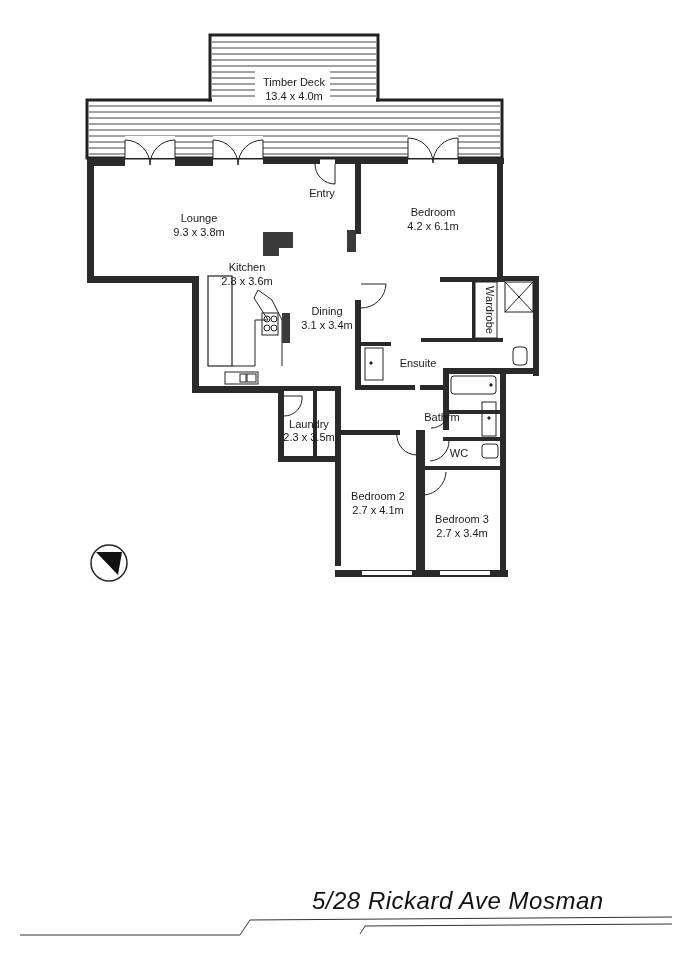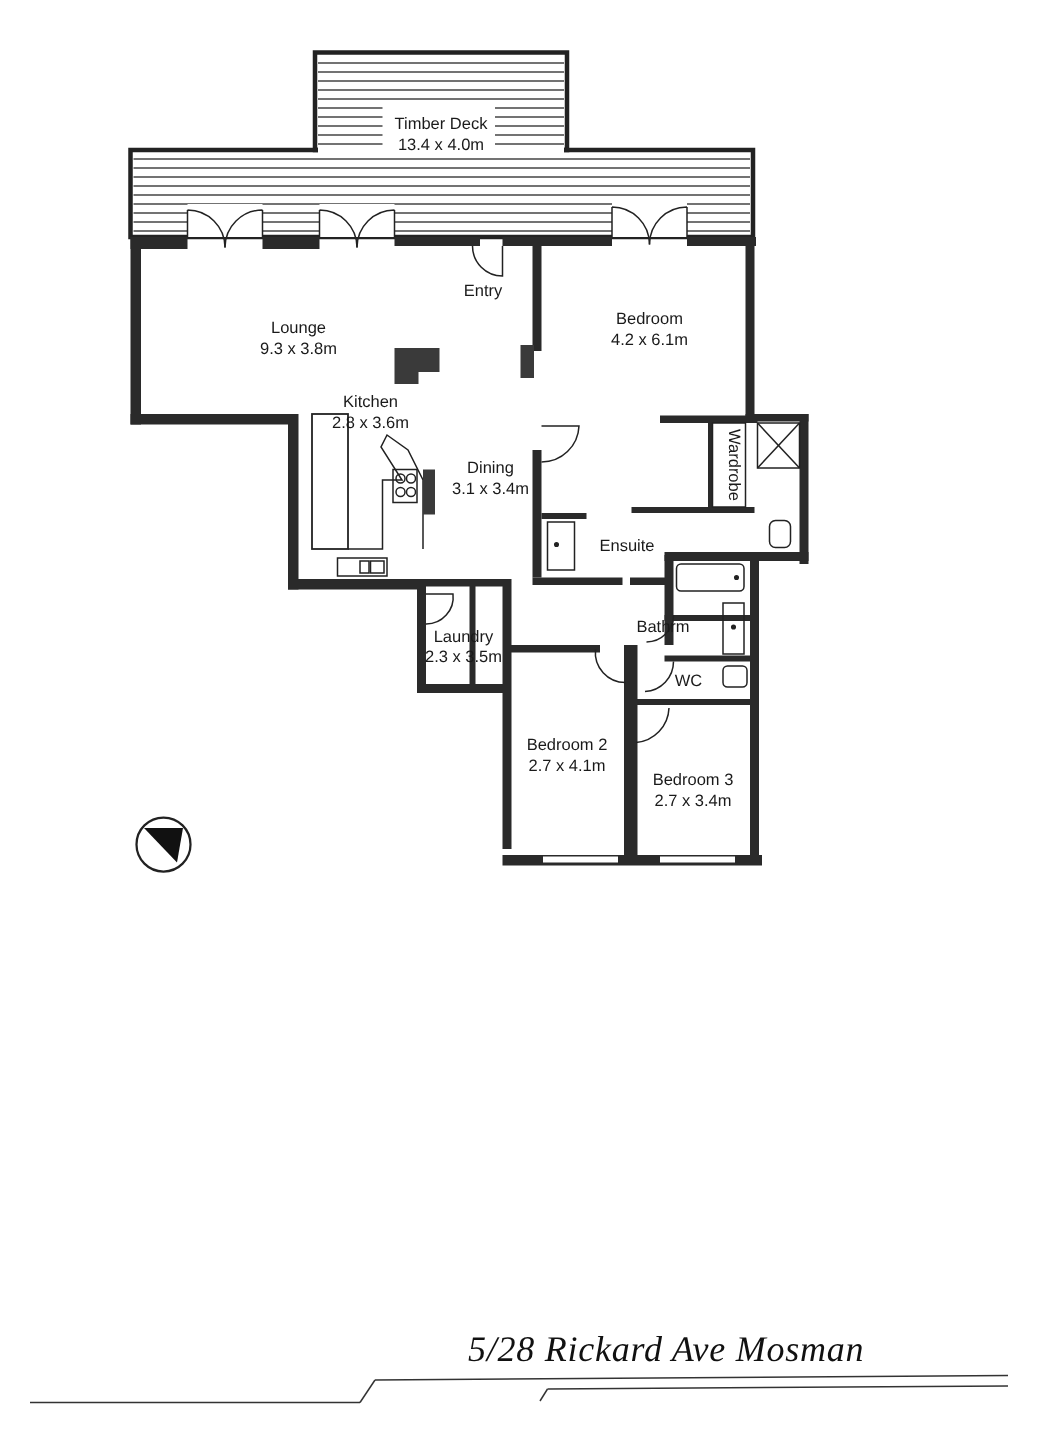--- a/index.html
+++ b/index.html
@@ -1,21 +1,21 @@
 <!DOCTYPE html>
 <html><head>
 <meta charset="utf-8">
 <style>
   html, body { margin:0; padding:0; background:#ffffff; }
   body { width:697px; height:960px; position:relative; overflow:hidden; font-family:"Liberation Sans", sans-serif; }
   #plan { position:absolute; left:0; top:0; }
   .lbl { font-family:"Liberation Sans", sans-serif; font-size:11px; fill:#1a1a1a; text-anchor:middle; }
   .thin { stroke:#222; fill:none; stroke-width:1; }
   .caption {
-    position:absolute; left:312px; top:887px; font-family:Liberation Serif, serif;
+    position:absolute; left:312px; top:887px; font-family:Liberation Sans, sans-serif;
     font-size:24px; color:#111; letter-spacing:0.5px; font-style:italic;
   }
 </style>
 </head>
 <body>
 
 <svg id="plan" width="697" height="960" viewBox="0 0 697 960" xmlns="http://www.w3.org/2000/svg">
 
   <g>
     <rect x="210" y="35" width="168" height="65" fill="none" stroke="#222" stroke-width="3"></rect>

